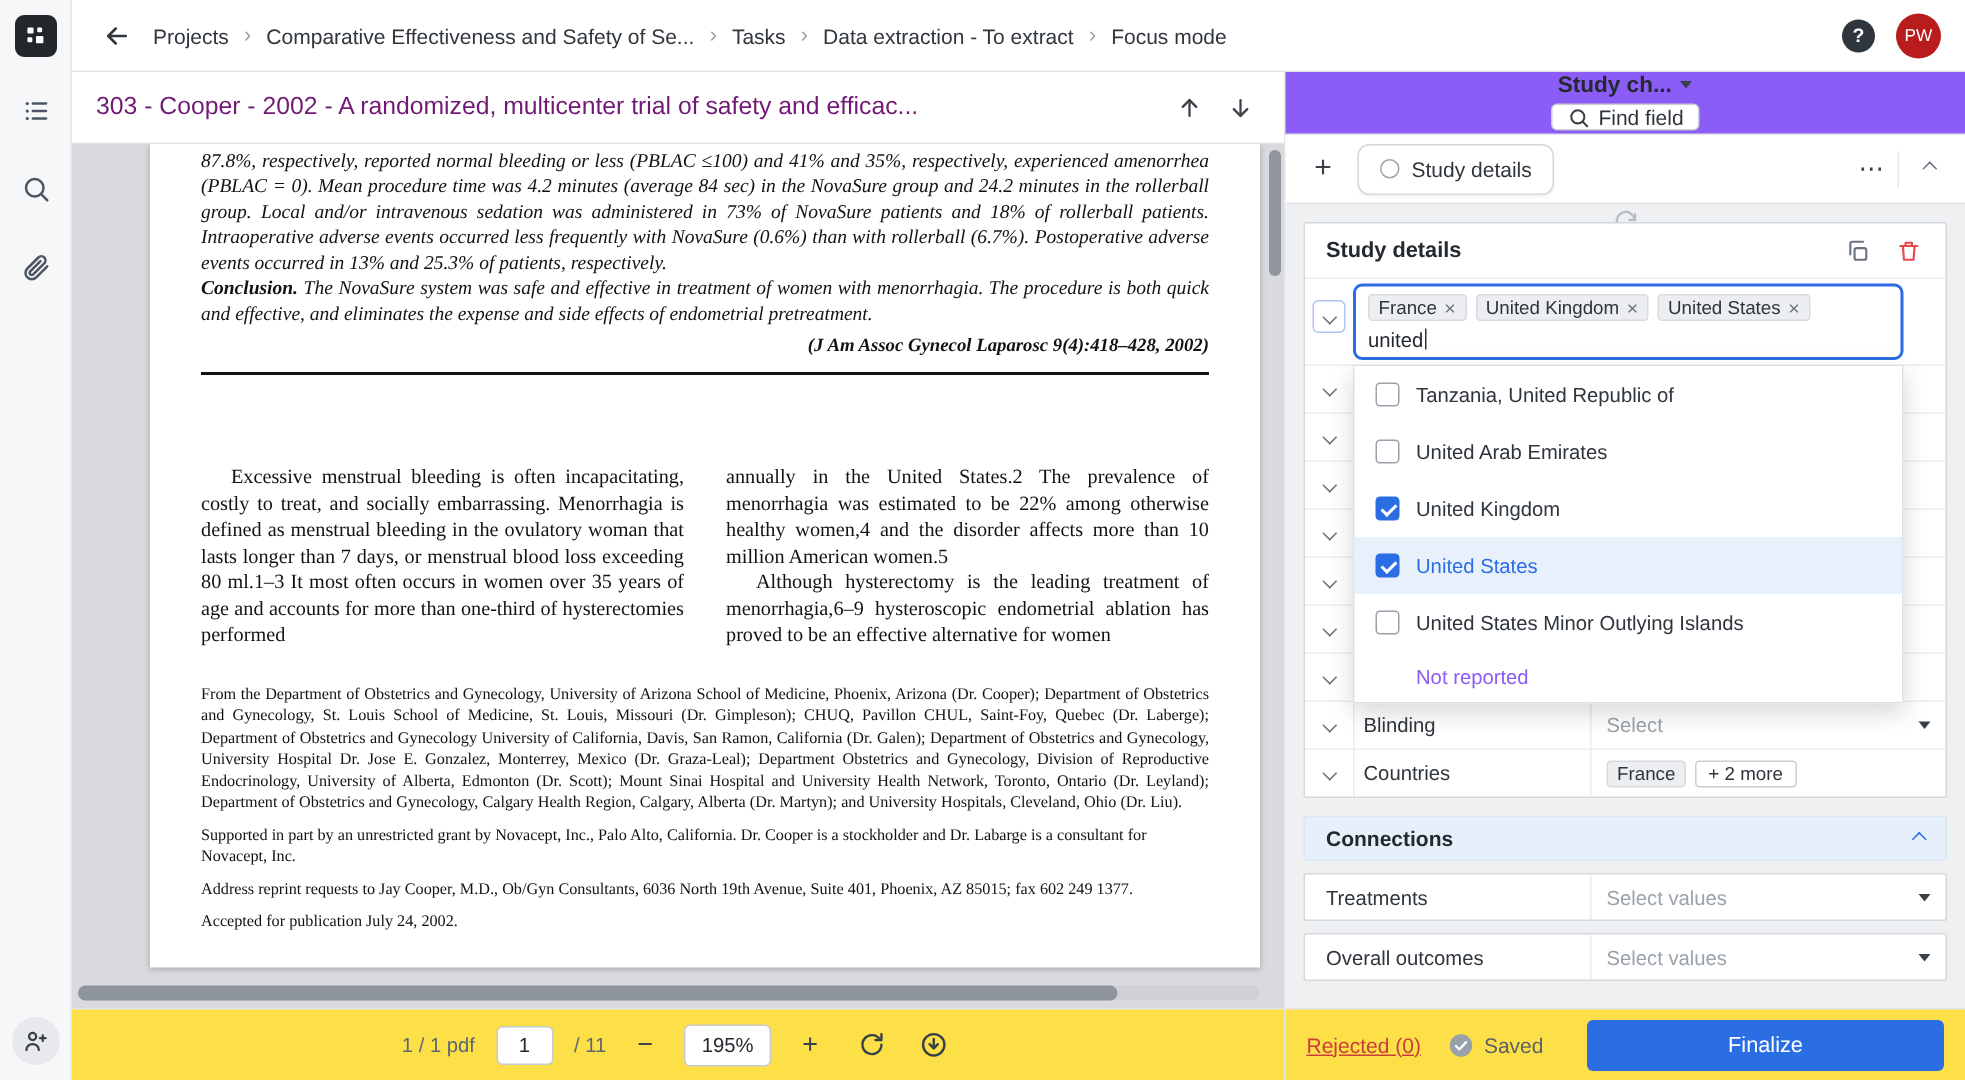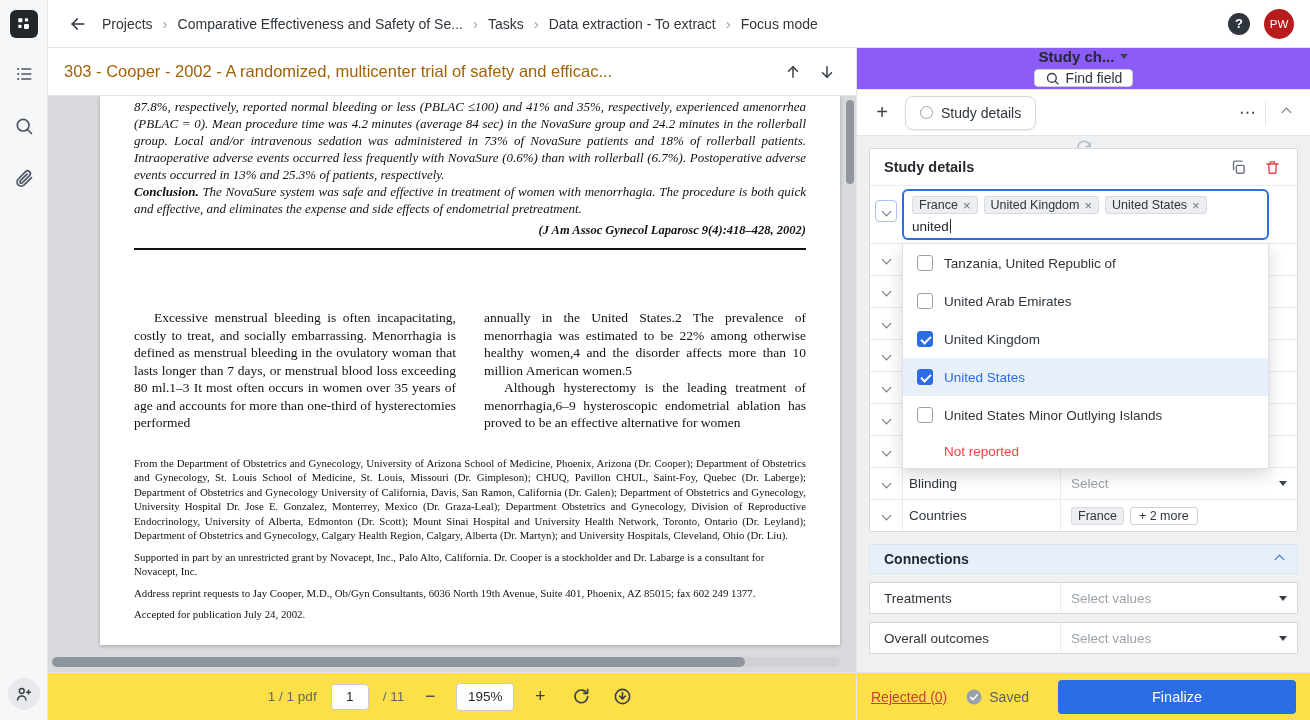--- a/index.html
+++ b/index.html
@@ -21,21 +21,21 @@
   .crumbs { display:flex; align-items:center; gap:10px; font-size:14px; color:#30363d; }
   .crumb { cursor:pointer; white-space:nowrap; }
   .crumb-sep { color:#9aa2ab; font-size:15px; }
   .topbar-right { margin-left:auto; display:flex; align-items:center; gap:14px; }
   .help-dot { width:22px; height:22px; border-radius:50%; background:#2f353c; color:#fff; font-size:13px; font-weight:bold; display:flex; align-items:center; justify-content:center; cursor:pointer; }
   .avatar { width:30px; height:30px; border-radius:50%; background:#b91c1c; color:#fff; font-size:11.5px; font-weight:normal; display:flex; align-items:center; justify-content:center; cursor:pointer;text-align:center; }
 
   
   .pdf-panel { position:absolute; left:48px; top:48px; width:808px; height:624px; display:flex; flex-direction:column; }
   .pdf-header { height:48px; background:#fff; border-bottom:1px solid #e3e5e8; display:flex; align-items:center; padding:0 16px; gap:8px; }
-  .pdf-title { font-size:16.5px; color:#a16207; white-space:nowrap; overflow:hidden; flex:1; }
+  .pdf-title { font-size:16.5px; color:#701a75; white-space:nowrap; overflow:hidden; flex:1; }
   .arrow-btn { border:none; background:transparent; width:26px; height:26px; color:#3a4048; display:flex; align-items:center; justify-content:center; cursor:pointer; }
   .pdf-viewer { position:relative; flex:1; background:#d8dadd; overflow:hidden; }
   .pdf-page { position:absolute; left:52px; top:0; width:740px; height:549px; background:#fff; box-shadow:0 1px 4px rgba(0,0,0,0.25); padding:2px 34px 0 34px; font-family:"Liberation Serif", serif; color:#121212; overflow:hidden; }
   .pdf-abstract { font-style:italic; font-size:13px; line-height:17px; text-align:justify; }
   .pdf-abstract b { font-weight:bold; }
   .pdf-citation { font-style:italic; font-weight:bold; font-size:12.5px; text-align:right; margin-top:6px; }
   .pdf-rule { border:none; border-top:2px solid #111; margin-top:10px; }
   .pdf-cols { display:flex; gap:28px; margin-top:59px;justify-content:center; }
   .pdf-col { width:322px; font-size:13.5px; line-height:17.5px; text-align:justify; }
   .pdf-col p + p { margin-top:0; }
@@ -97,21 +97,21 @@
   .frow .fvalue { flex:1; align-self:stretch; display:flex; align-items:center; gap:6px; padding:0 10px; border-left:1px solid #e9ecef; }
   .placeholder { color:#9aa2ab; font-size:13.5px; flex:1; }
   .more-pill { display:inline-flex; align-items:center; background:#fff; border:1px solid #c9ced4; border-radius:3px; padding:1px 8px; font-size:12.5px; color:#2f353c; cursor:pointer; }
 
   .dropdown { position:absolute; left:32px; right:28px; top:94px; background:#fff; border:1px solid #dde1e5; box-shadow:0 6px 16px rgba(0,0,0,0.16); z-index:10; }
   .opt { height:38px; display:flex; align-items:center; gap:11px; padding:0 14px; font-size:13.5px; color:#2f353c; cursor:pointer; }
   .opt.highlight { background:#e8f0fc; color:#2b6de3; }
   .checkbox { width:16px; height:16px; border:1.5px solid #99a1aa; border-radius:3px; background:#fff; position:relative; flex:none; }
   .checkbox.checked { background:#2b6de3; border-color:#2b6de3; }
   .checkbox.checked::after { content:""; position:absolute; left:3px; top:4px; width:8px; height:4px; border-left:2px solid #fff; border-bottom:2px solid #fff; transform:rotate(-45deg); }
-  .opt.not-reported { padding-left:41px; color:#ef4444; height:34px; }
+  .opt.not-reported { padding-left:41px; color:#8b5cf6; height:34px; }
 
   .conn { margin-top:12px; }
   .conn-header { background:#e7effa; border:1px solid #dbe6f4; border-radius:2px; height:30px; display:flex; align-items:center; padding:0 14px; font-size:14px; font-weight:bold; color:#24292f; cursor:pointer; }
   .conn-header .chev { margin-left:auto; }
   .conn-row { margin-top:8px; background:#fff; border:1px solid #d3d8dd; border-radius:2px; height:32px; display:flex; align-items:center; }
   .conn-label { width:190px; padding-left:14px; font-size:13.5px; color:#2f353c; align-self:stretch; display:flex; align-items:center; }
   .conn-value { flex:1; align-self:stretch; border-left:1px solid #e9ecef; display:flex; align-items:center; padding:0 10px; cursor:pointer; }
 
   
   .footer { position:absolute; left:48px; top:672px; width:1262px; height:48px; background:#fde047; border-top:1px solid #e3e5e8; display:flex; }

